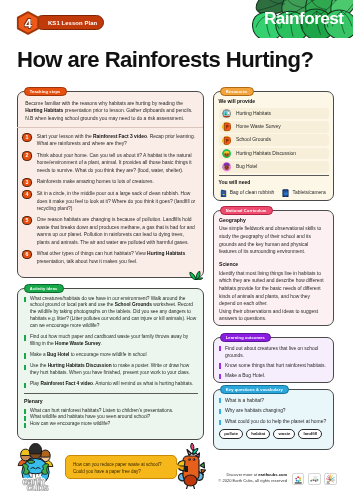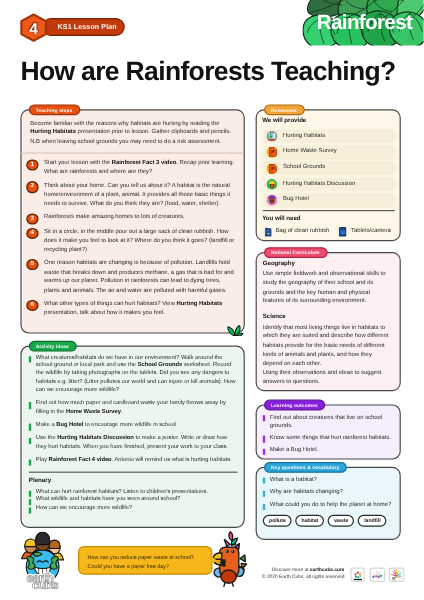--- a/index.html
+++ b/index.html
@@ -145,21 +145,21 @@
               <path d="M70 21c-6 3-10 9-11 16"></path>
 <path d="M97 21c-2 9 0 17 3 24"></path>
               <path d="M97 21c5 3 9 9 11 16"></path>
               <path d="M97 21c-6 3-9 9-10 16"></path>
 </g>
 </svg>
         </div>
       <div class="logo-text">Rainforest</div>
     </div>
   </div>
-  <h1 class="title">How are Rainforests Teaching?</h1>
+  <h1 class="title">How are Rainforests Hurting?</h1>
 
   <div class="panel" id="p-teaching">
     <div class="tag">Teaching steps</div>
     <div class="body">
         <div class="intro">
           <p>Become familiar with the reasons why habitats are hurting by reading the <b>Hurting Habitats</b> presentation prior to lesson. Gather clipboards and pencils.</p>
           <p>N.B when leaving school grounds you may need to do a risk assessment.</p>
         </div>
         <div class="intro-hr"></div>
         <div class="steps">

